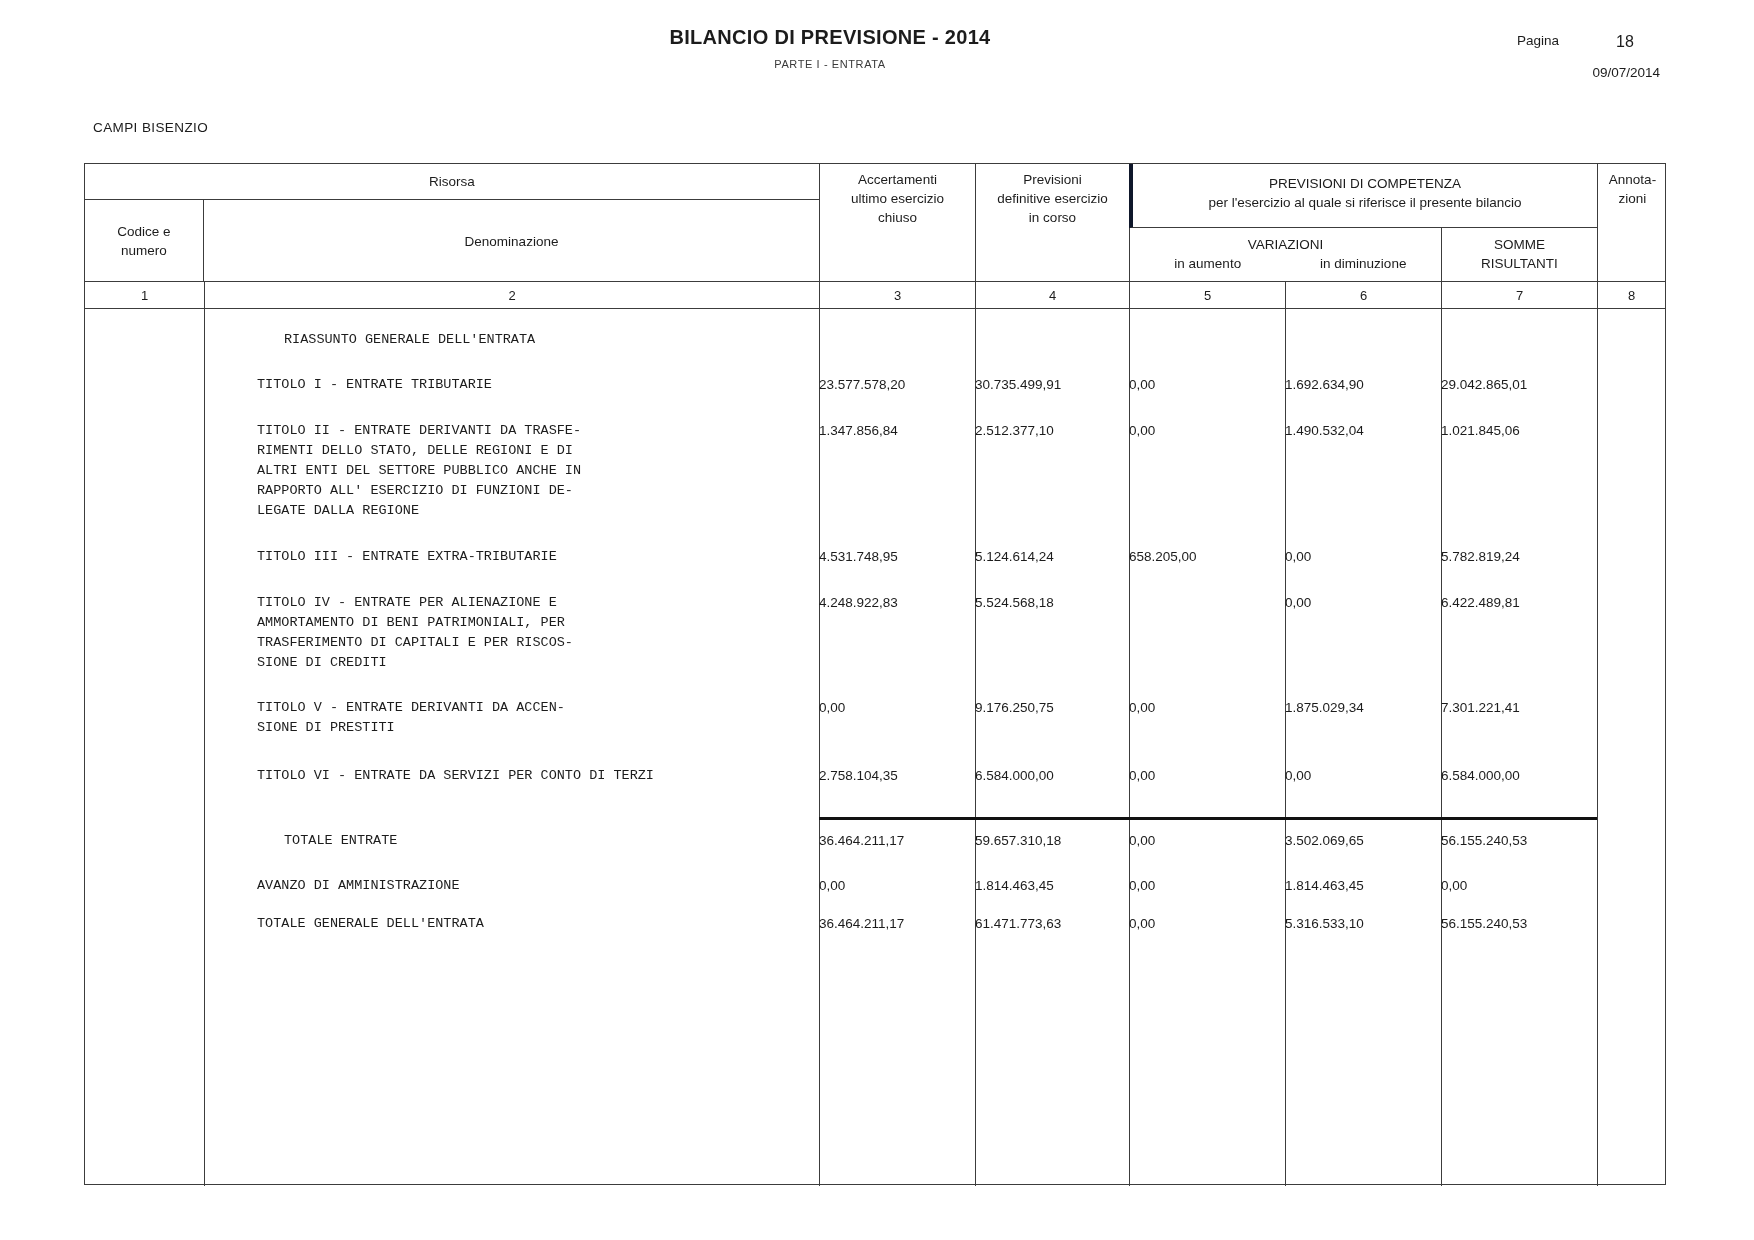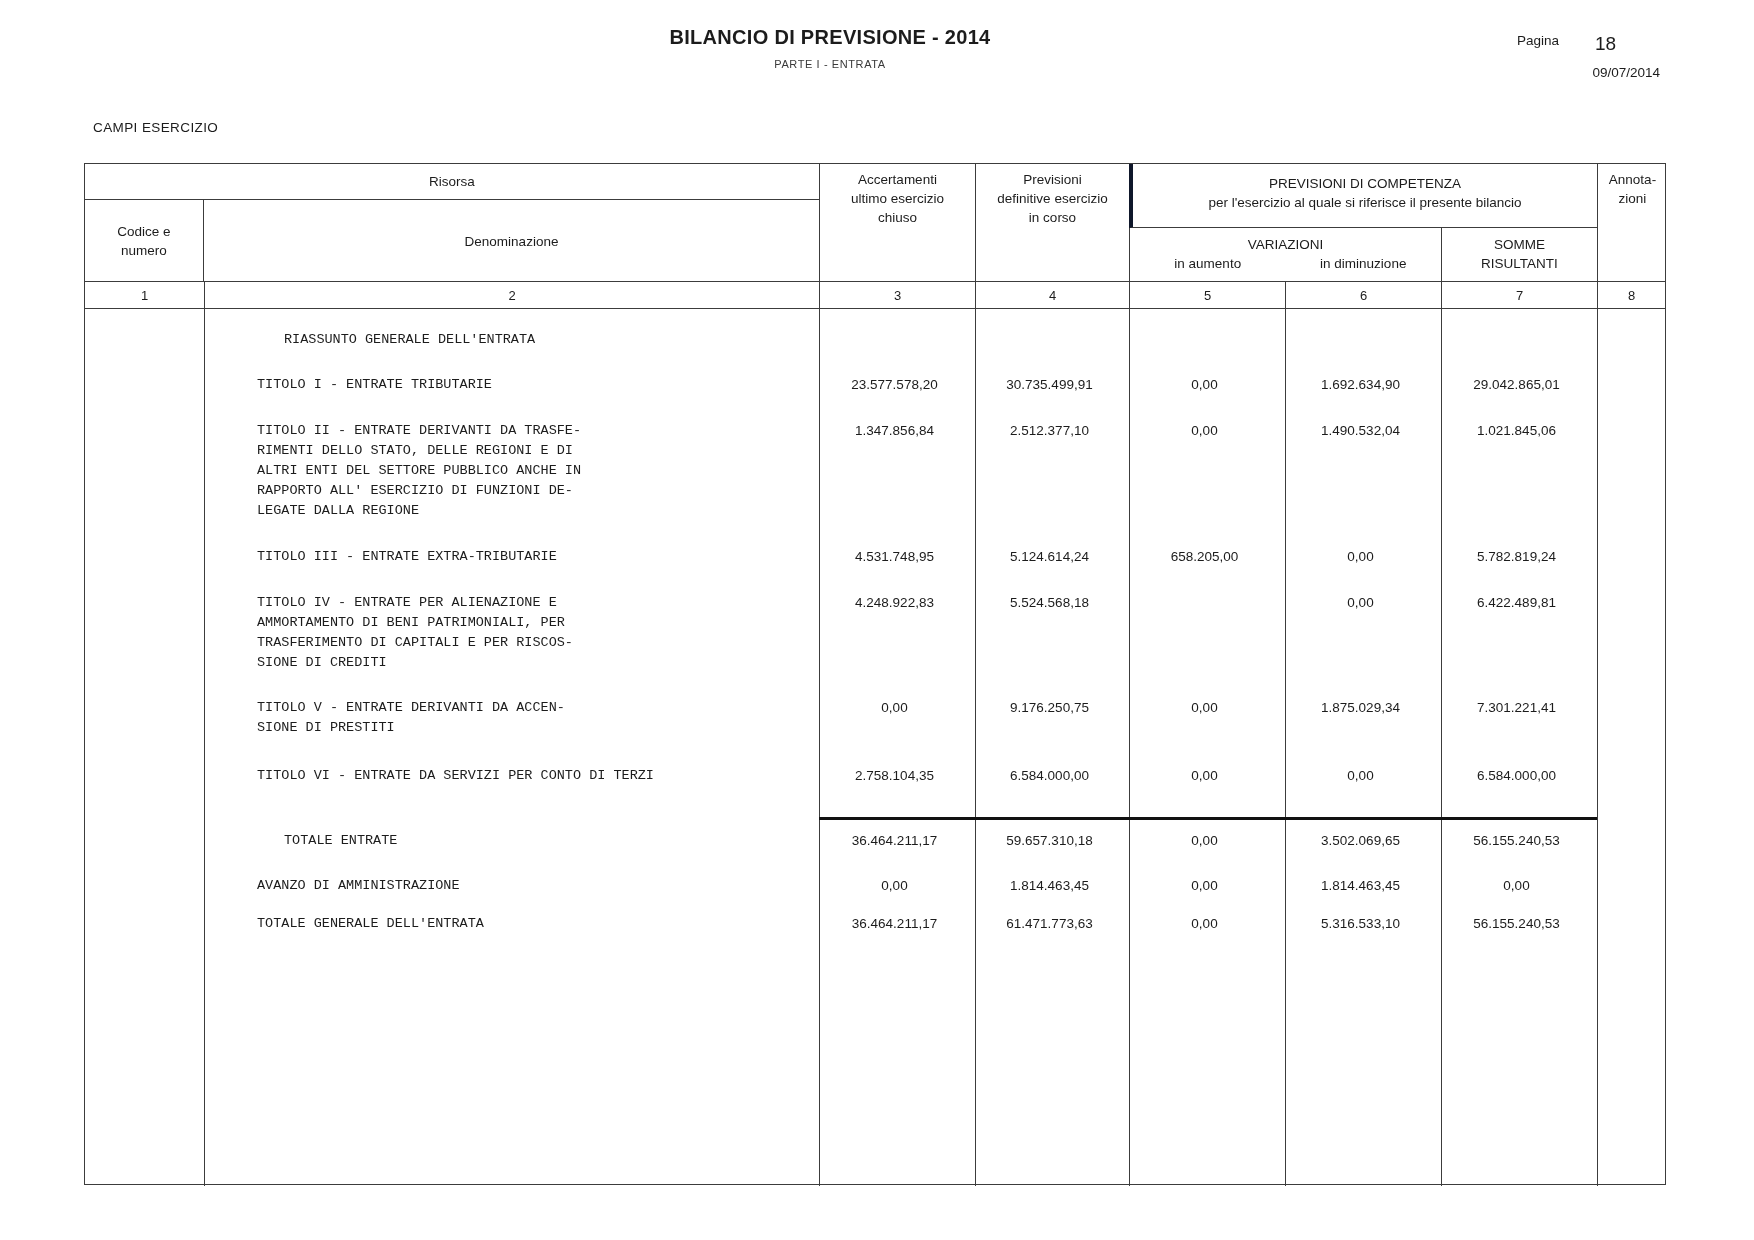--- a/index.html
+++ b/index.html
@@ -5,21 +5,21 @@
   * { margin:0; padding:0; box-sizing:border-box; }
   html,body { background:#ffffff; }
   .page { position:relative; width:1754px; height:1240px; background:#fff;
           font-family:"Liberation Sans", sans-serif; color:#1c1c1c; overflow:hidden; }
   .abs { position:absolute; }
 
   
   .doc-title    { top:26px; left:0; width:1660px; text-align:center; font-size:20px; font-weight:bold; letter-spacing:.3px; }
   .doc-subtitle { top:58px; left:0; width:1660px; text-align:center; font-size:11px; color:#3a3a3a; letter-spacing:.6px; }
   .pagina-label { top:33px; left:1517px; font-size:13.5px; }
-  .pagina-num   { top:33px; left:1595px; width:60px; text-align:left; font-size:19px; }
+  .pagina-num   { top:33px; left:1595px; width:60px; text-align:center; font-size:16px; }
   .doc-date     { top:65px; left:1535px; width:125px; text-align:right; font-size:13.5px; }
   .entity       { top:120px; left:93px; font-size:13.5px; letter-spacing:.4px; }
 
   
   .btable { top:163px; left:84px; width:1582px; height:1022px;
             border:1px solid #3c3c3c; font-size:13.5px; }
   .prelines { white-space:pre-line; }
 
   
   .thead { position:relative; height:118px; border-bottom:1px solid #3c3c3c; }
@@ -47,36 +47,36 @@
 
   
   .tbody { position:relative; height:877px; }
   .vline { position:absolute; top:0; height:100%; width:0; border-left:1px solid #3c3c3c; }
   .vl1{left:119px}.vl2{left:734px}.vl3{left:890px}.vl4{left:1044px}.vl5{left:1200px}.vl6{left:1356px}.vl7{left:1512px}
   .thickline { position:absolute; left:734px; top:508px; width:778px; height:3px; background:#111; }
 
   .trow { position:absolute; left:0; width:100%; line-height:20px; }
   .rlabel { grid-column:2; padding-left:53px; padding-right:10px;font-family:Liberation Mono, monospace; }
   .rlabel.deep { padding-left:80px; }
-  .vc { text-align:center; padding-right:5px; }
+  .vc { text-align:left; padding-right:5px; }
   .v1{grid-column:3}.v2{grid-column:4}.v3{grid-column:5}.v4{grid-column:6}.v5{grid-column:7}
   .r0{top:21px}.r1{top:66px}.r2{top:112px}.r3{top:238px}.r4{top:284px}
   .r5{top:389px}.r6{top:457px}.r7{top:522px}.r8{top:567px}.r9{top:605px}
 </style>
 </head>
 <body>
 
 <div class="page">
 
   <div class="abs doc-title">BILANCIO DI PREVISIONE - 2014</div>
   <div class="abs doc-subtitle">PARTE I - ENTRATA</div>
   <div class="abs pagina-label">Pagina</div>
   <div class="abs pagina-num">18</div>
   <div class="abs doc-date">09/07/2014</div>
-  <div class="abs entity">CAMPI ESERCIZIO</div>
+  <div class="abs entity">CAMPI BISENZIO</div>
 
   <div class="abs btable">
 
     <div class="thead">
       <div class="hcell cen h-risorsa">Risorsa</div>
       <div class="hcell cen h-codice prelines">Codice e
 numero</div>
       <div class="hcell cen h-denominaz">Denominazione</div>
       <div class="hcell h-accertamenti prelines">Accertamenti
 ultimo esercizio

